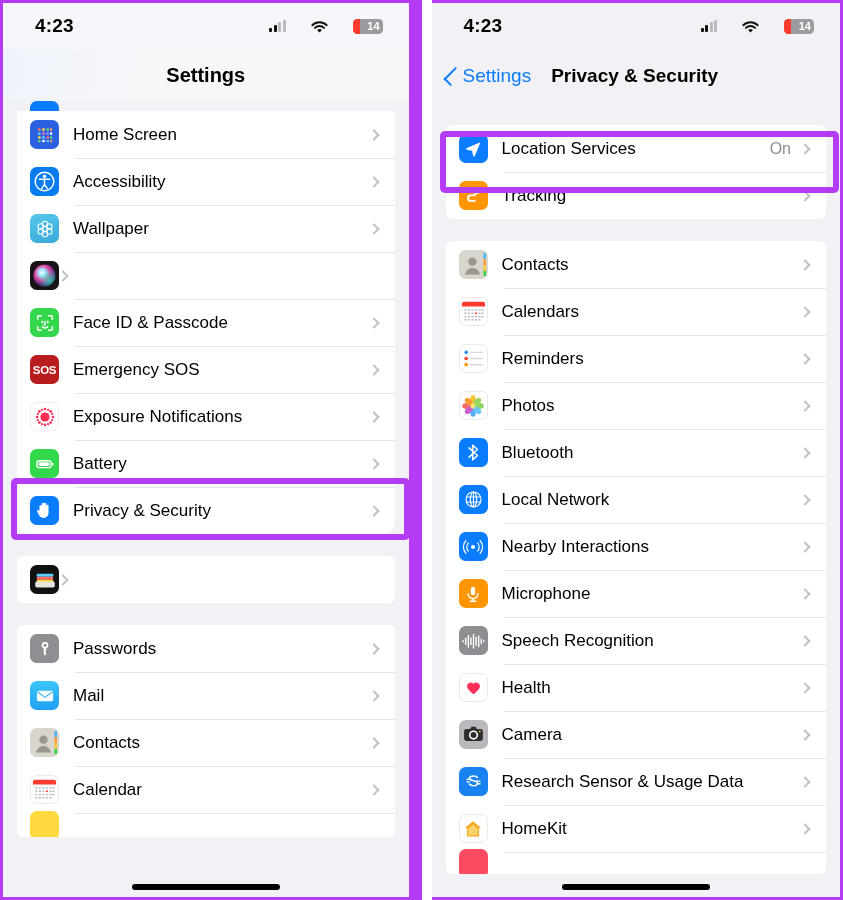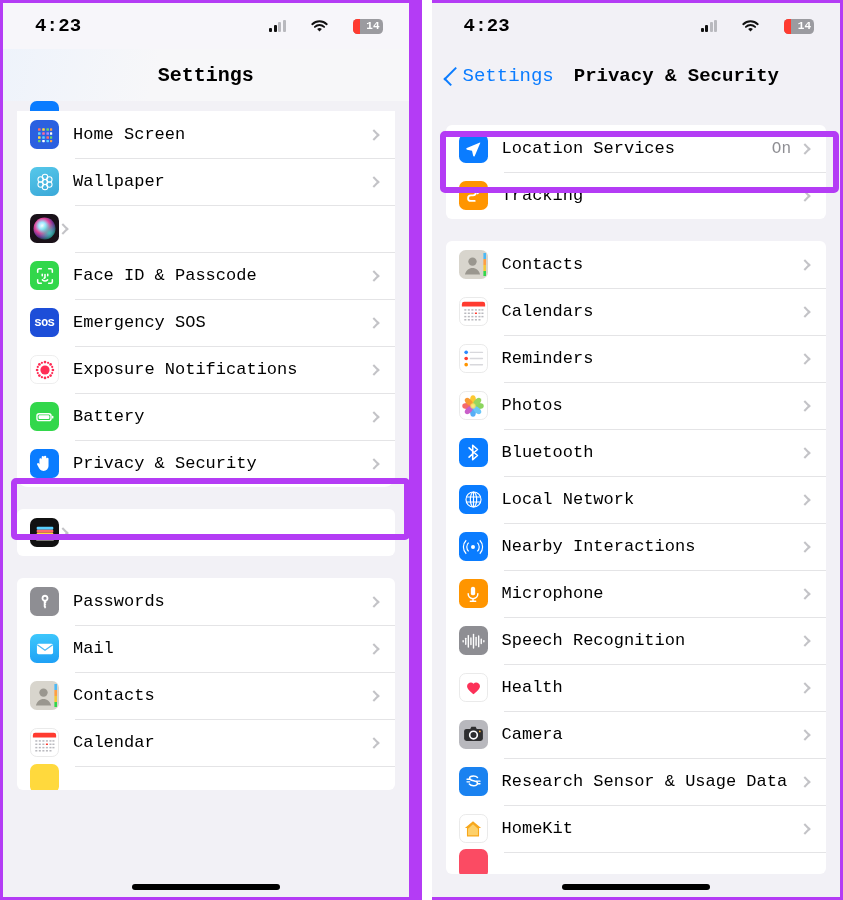--- a/index.html
+++ b/index.html
@@ -7,21 +7,20 @@
     width: 843px; height: 900px;
     font-family: "Liberation Sans", sans-serif;
     background: #ffffff;
     overflow: hidden;
   }
   .frame {
     position: relative;
     width: 843px; height: 724px;
     display: flex;
     background: #ffffff;
-    font-family: Liberation Mono, monospace;
   }
   
   .phone {
     position: relative;
     width: 415px; height: 900px;
     background: #f2f1f6;
     overflow: hidden;
     border: 3px solid #b43cf5;
   }
   .phone.left  { border-right: none; }
@@ -218,20 +217,31 @@
                   <rect x="7.2" y="15" width="2.6" height="2.2" rx=".6" fill="#fff"></rect>
                   <rect x="11.4" y="15" width="2.6" height="2.2" rx=".6" fill="#5ad1ff"></rect>
                   <rect x="15" y="15" width="2.2" height="2.2" rx=".6" fill="#ff9f43"></rect>
             </g>
               </svg>
           </span>
           <span class="label">Home Screen</span>
           <span class="chev"></span>
         </div>
 
+        <div class="row">
+          <span class="ic" style="background:#067cf2;">
+            <svg width="25" height="25" viewBox="0 0 25 25">
+                <circle cx="12.5" cy="12.5" r="9.3" fill="none" stroke="#fff" stroke-width="1.5"></circle>
+                <circle cx="12.5" cy="7.2" r="1.7" fill="#fff"></circle>
+                <path d="M7.4 10.2h10.2M12.5 9.8v6M12.5 15.4 9.6 19.6M12.5 15.4l2.9 4.2" stroke="#fff" stroke-width="1.5" stroke-linecap="round" fill="none"></path>
+              </svg>
+          </span>
+          <span class="label">Accessibility</span>
+          <span class="chev"></span>
+        </div>
 
         <div class="row">
           <span class="ic" style="background:linear-gradient(160deg,#56c8ea,#3aa8d8);">
             <svg width="22" height="22" viewBox="0 0 24 24">
                 <g fill="none" stroke="#fff" stroke-width="1.1">
             <circle cx="12" cy="12" r="3"></circle>
                   <circle cx="12" cy="6.6" r="3"></circle>
                   <circle cx="12" cy="17.4" r="3"></circle>
             <circle cx="7.3" cy="9.3" r="3"></circle>
                   <circle cx="16.7" cy="9.3" r="3"></circle>
@@ -272,21 +282,21 @@
             <svg width="22" height="22" viewBox="0 0 24 24" fill="none" stroke="#fff" stroke-width="1.7" stroke-linecap="round">
               <path d="M4 8V5.6A1.6 1.6 0 0 1 5.6 4H8M16 4h2.4A1.6 1.6 0 0 1 20 5.6V8M20 16v2.4a1.6 1.6 0 0 1-1.6 1.6H16M8 20H5.6A1.6 1.6 0 0 1 4 18.4V16"></path>
               <path d="M9 10.2v1.6M15 10.2v1.6M12 10.4v3.3l-1 .8M9.2 16.2a4.2 4.2 0 0 0 5.6 0"></path>
             </svg>
           </span>
           <span class="label">Face ID &amp; Passcode</span>
           <span class="chev"></span>
         </div>
 
         <div class="row">
-          <span class="ic" style="background:#1d4ed8;font-weight:bold;font-size:11.5px;letter-spacing:-.3px;">SOS</span>
+          <span class="ic" style="background:#b91c1c;font-weight:bold;font-size:11.5px;letter-spacing:-.3px;">SOS</span>
           <span class="label">Emergency SOS</span>
           <span class="chev"></span>
         </div>
 
         <div class="row">
           <span class="ic" style="background:#fff;border:1px solid #eee;">
             <svg width="24" height="24" viewBox="0 0 24 24">
                 <circle cx="12" cy="12" r="4.6" fill="#ff2d55"></circle>
             <g fill="#ff2d55">
                   <circle cx="12" cy="4.1" r="1.35"></circle>

